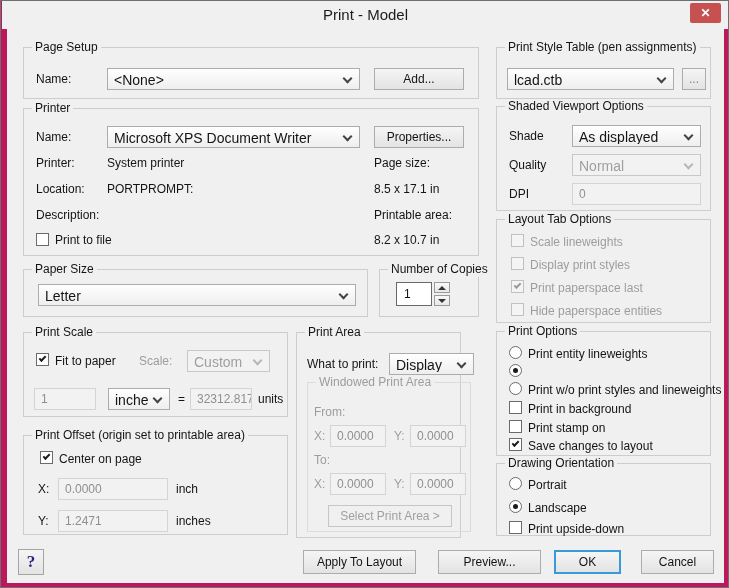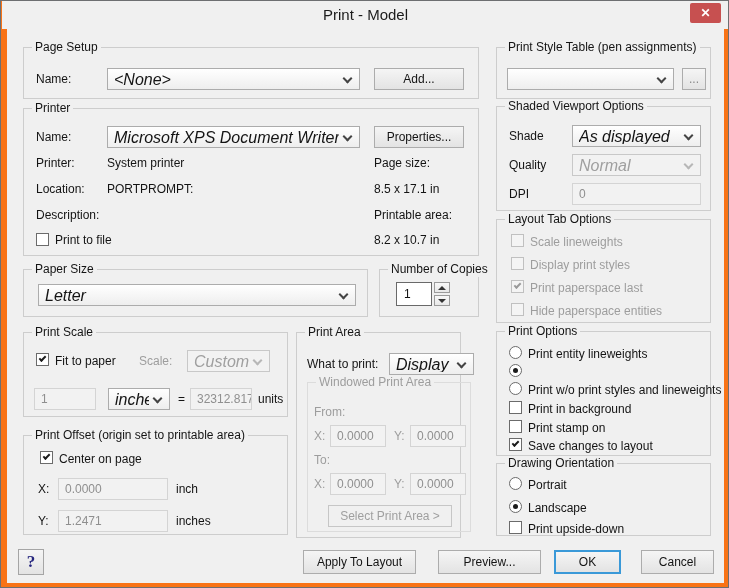--- a/index.html
+++ b/index.html
@@ -1,36 +1,36 @@
 <!DOCTYPE html>
 <html><head>
 <meta charset="utf-8">
 <style>
   * { margin:0; padding:0; box-sizing:border-box; }
   body { font-family:"Liberation Sans", sans-serif; background:#ffffff; }
-  .window { position:relative; width:729px; height:588px; background:#f97316;
+  .window { position:relative; width:729px; height:588px; background:#be185d;
             border:1px solid #6d6f71; overflow:hidden; }
   .titlebar { position:absolute; left:1px; top:0; width:727px; height:28px; background:#f0f0f0; }
   .title { text-align:center; line-height:28px; font-size:15px; color:#1b1b1b; }
   .close-btn { position:absolute; top:2px; right:8px; width:31px; height:20px; background:#C75050;
                color:#fff; text-align:center; line-height:20px; font-size:12px; border-radius:2px;
                font-weight:bold; cursor:default; }
   .client { position:absolute; left:6px; top:28px; width:717px; height:554px; background:#f0f0f0; }
 
   .group { position:absolute; border:1px solid #cdcdcd; }
   .group.inner { border-color:#dcdcdc; }
   .gt { position:absolute; top:-8px; left:8px; padding:0 3px; background:#f0f0f0; font-size:12px;
         line-height:15px; color:#141414; white-space:nowrap; }
   .lbl { position:absolute; font-size:12px; line-height:14px; color:#141414; white-space:nowrap; }
   .dis { color:#9d9d9d !important; }
 
   .combo { position:absolute; height:22px; border:1px solid #acacac;
            background:linear-gradient(#ffffff,#eeeeee); }
-  .combo .ct { position:absolute; left:6px; right:20px; top:4px; font-size:16px; line-height:14px;
-               color:#141414; white-space:nowrap; overflow:hidden;font-style:italic; }
+  .combo .ct { position:absolute; left:6px; right:20px; top:4px; font-size:14px; line-height:14px;
+               color:#141414; white-space:nowrap; overflow:hidden; }
   .combo .chev { position:absolute; right:8px; top:6px; width:7px; height:7px;
                  border-right:2px solid #444; border-bottom:2px solid #444;
                  transform:rotate(45deg); }
   .combo.disabled { background:#f2f2f2; border-color:#c8c8c8; }
   .combo.disabled .ct { color:#9f9f9f; }
   .combo.disabled .chev { border-color:#b7b7b7; }
 
   .tf { position:absolute; height:22px; border:1px solid #d4d4d4; background:#f2f2f2;
         font-size:12px; line-height:15px; color:#8f8f8f; padding:3px 6px; white-space:nowrap; overflow:hidden; }
 
@@ -86,20 +86,21 @@
       <div class="combo" style="left:83px;top:20px;width:253px">
         <span class="ct">&lt;None&gt;</span>
         <span class="chev"></span>
       </div>
       <div class="btn small" style="left:350px;top:20px;width:90px">Add...</div>
     </div>
 
     <div class="group" style="left:489px;top:18px;width:215px;height:52px">
       <span class="gt">Print Style Table (pen assignments)</span>
       <div class="combo" style="left:10px;top:20px;width:167px">
+        <span class="ct">lcad.ctb</span>
         <span class="chev"></span>
       </div>
       <div class="btn small dim" style="left:185px;top:20px;width:24px">...</div>
     </div>
 
     <div class="group" style="left:16px;top:79px;width:456px;height:148px">
       <span class="gt">Printer</span>
       <span class="lbl" style="left:12px;top:21px">Name:</span>
       <div class="combo" style="left:83px;top:17px;width:253px">
         <span class="ct">Microsoft XPS Document Writer</span>

